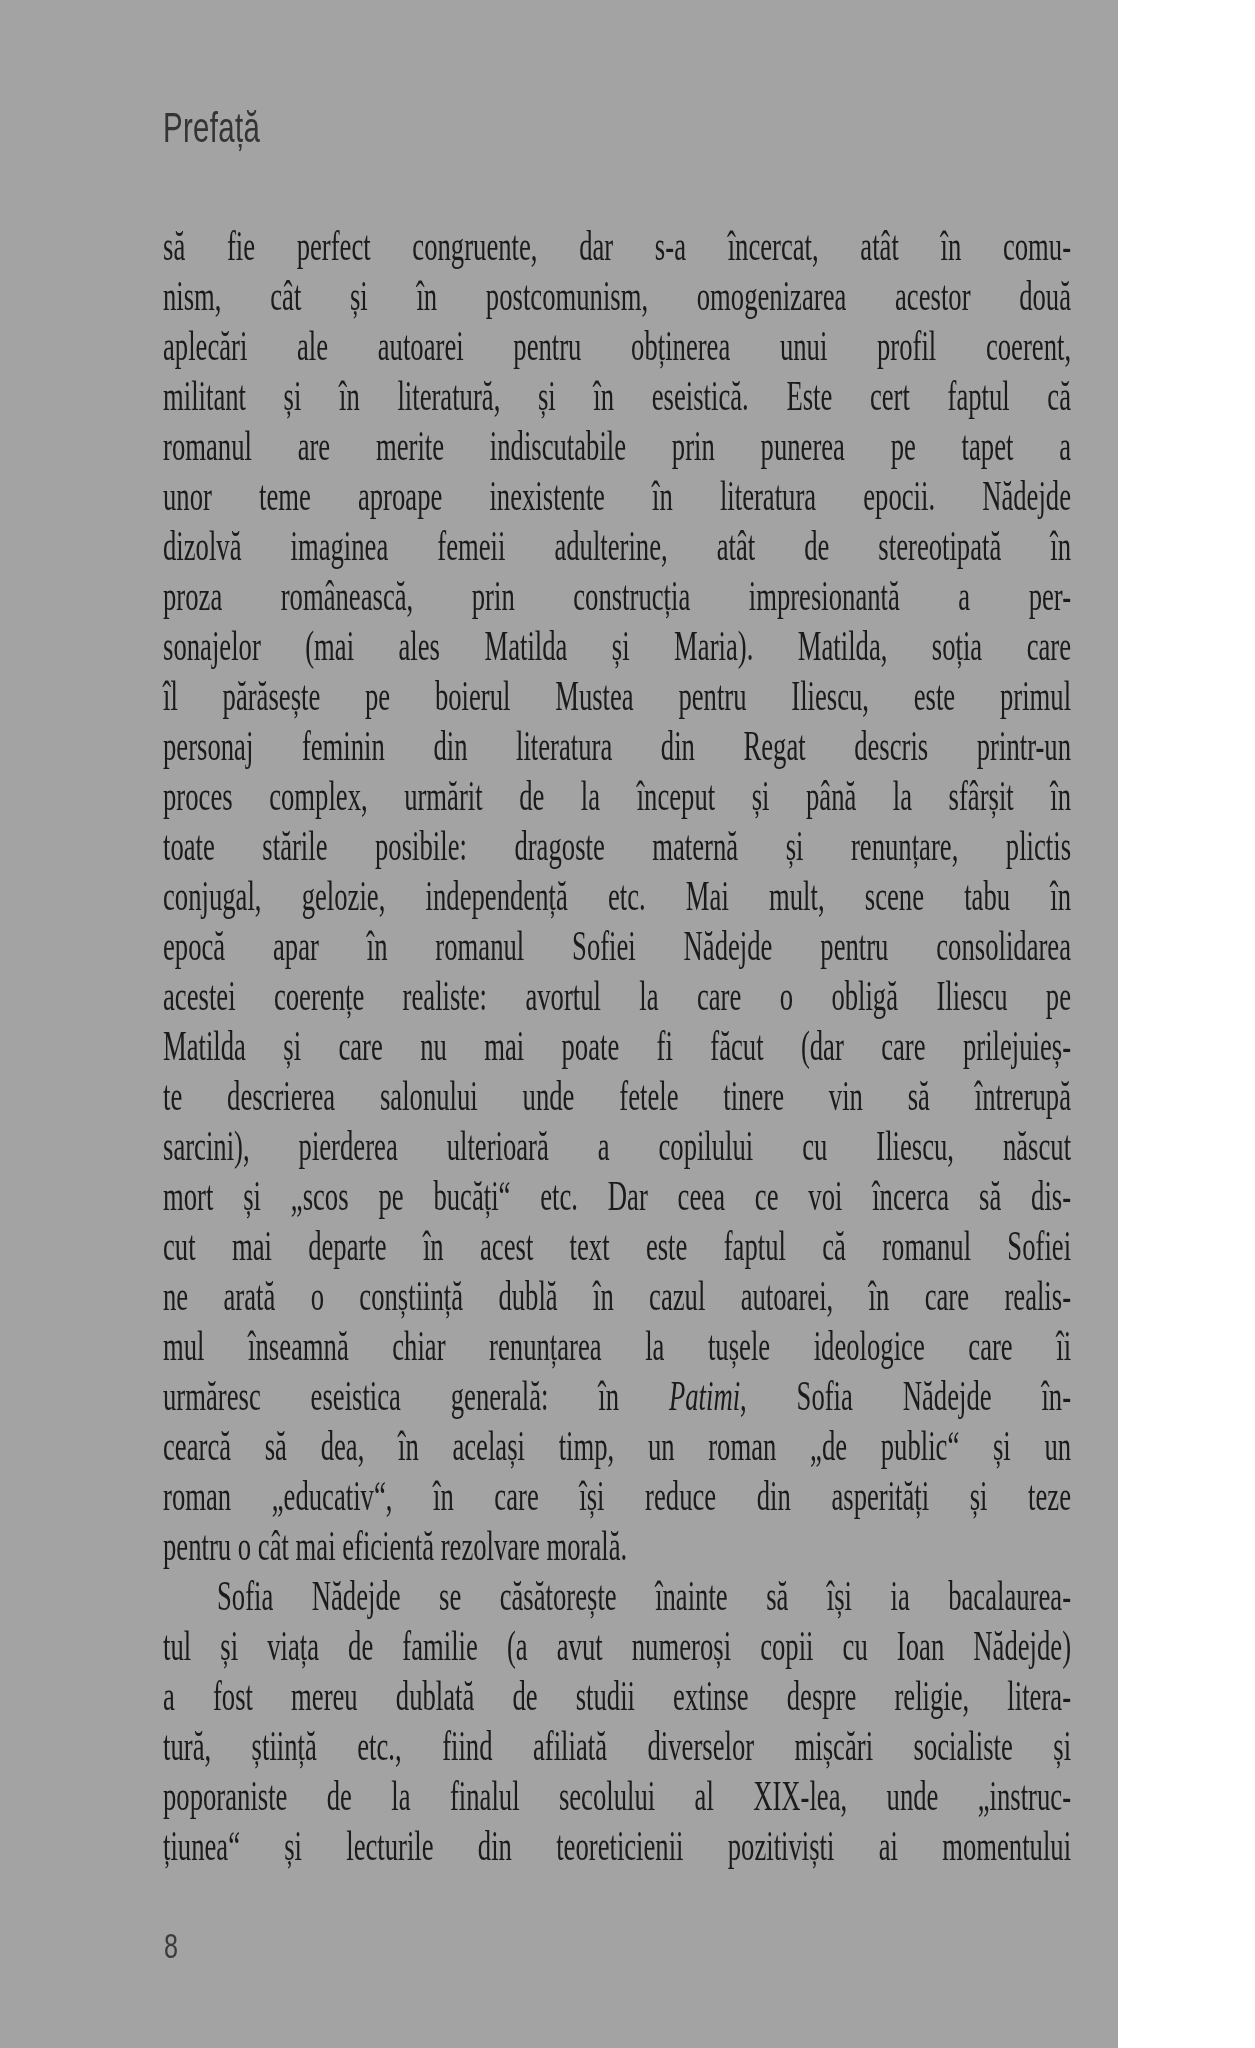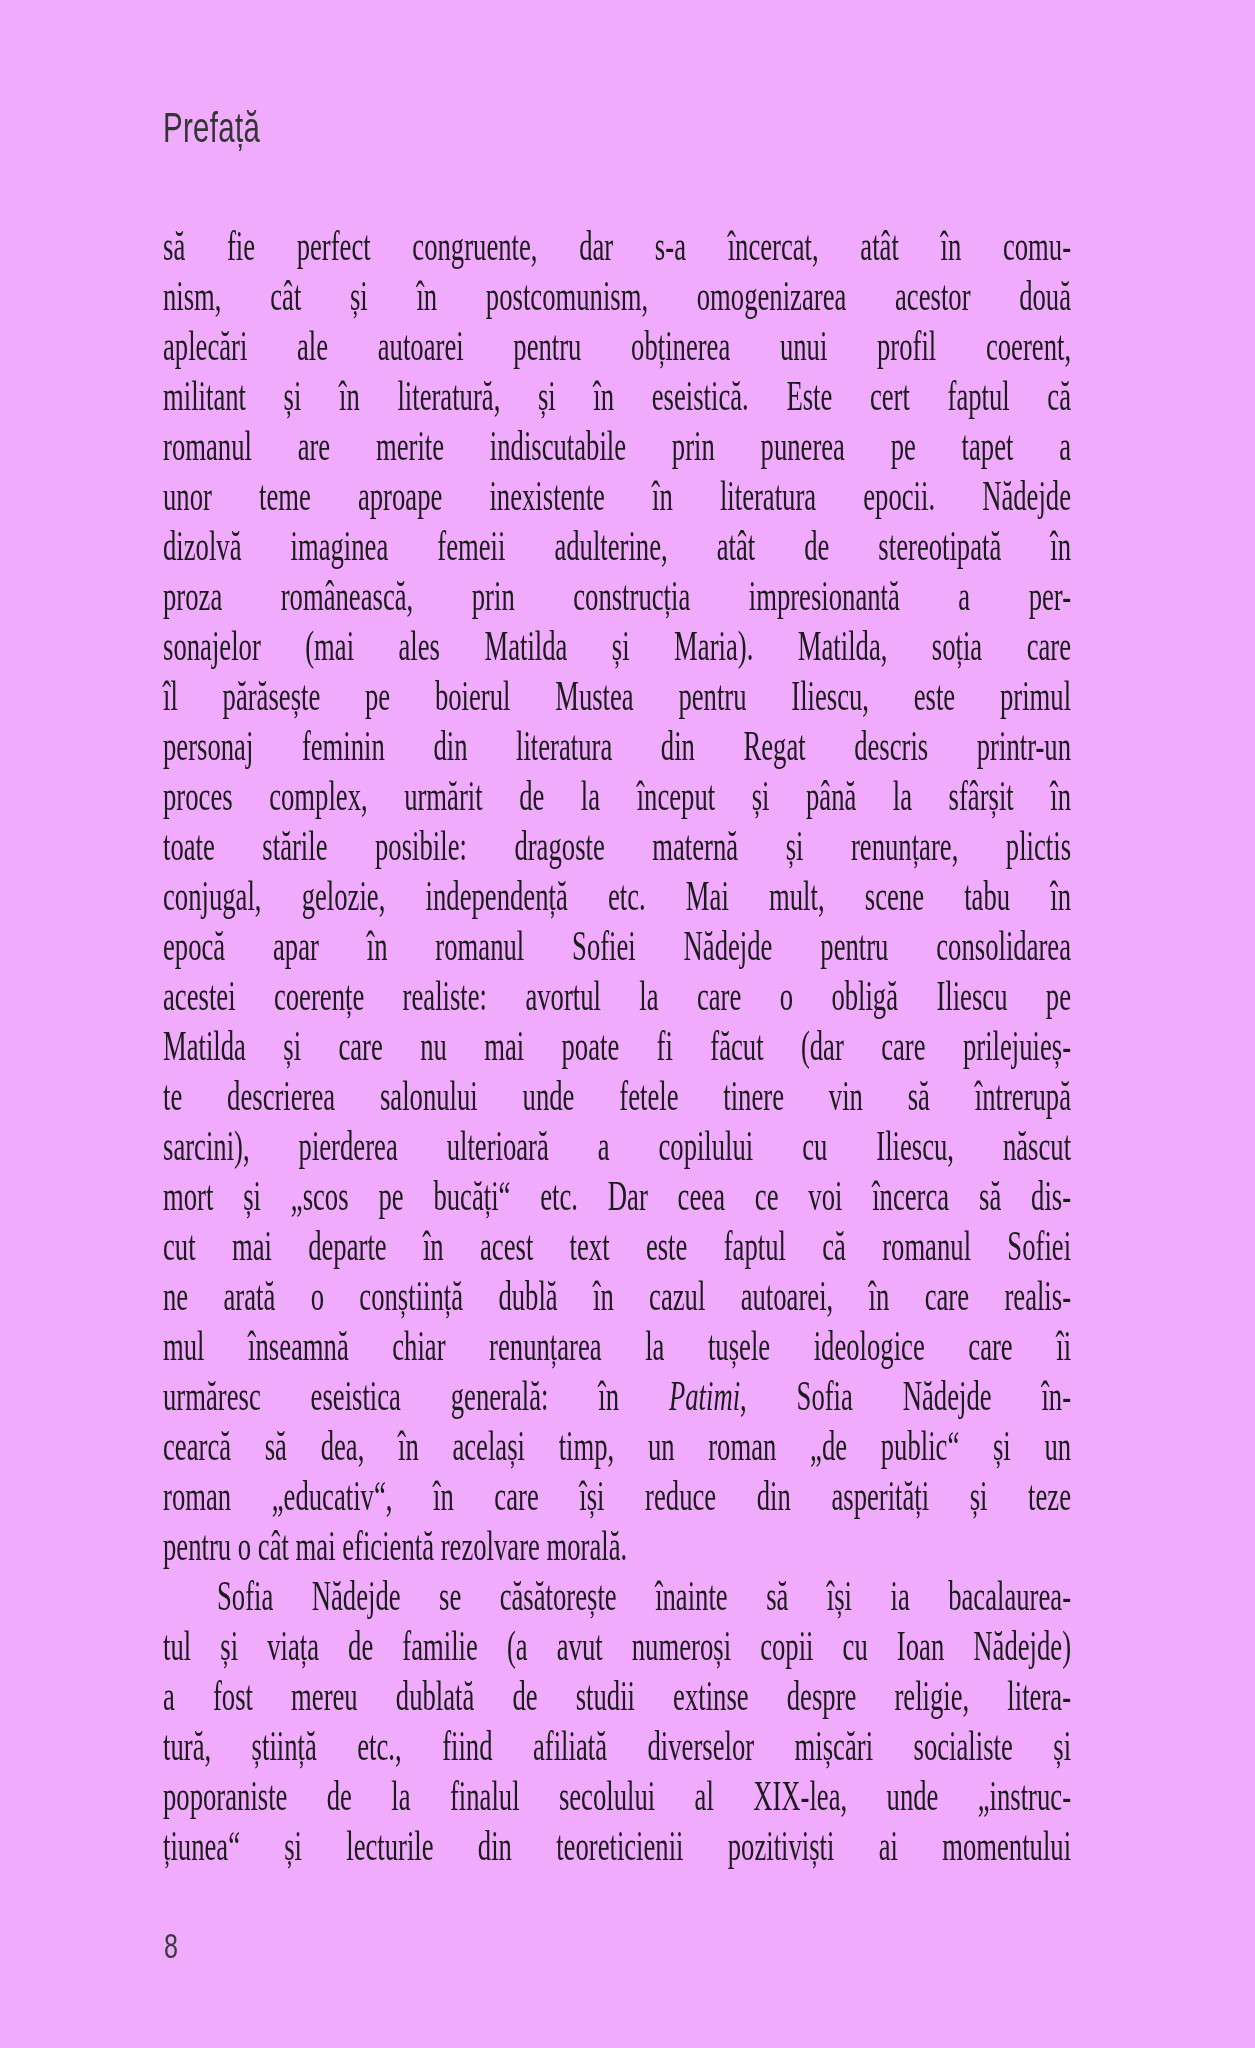--- a/index.html
+++ b/index.html
@@ -2,23 +2,23 @@
 <html lang="ro"><head>
 <meta charset="utf-8">
 <style>
   html, body {
     margin: 0;
     padding: 0;
     background: #ffffff;
   }
   .page {
     position: relative;
-    width: 1255px;
+    width: 1118px;
     height: 2048px;
-    background: #f0abfc;
+    background: #a3a3a3;
     overflow: hidden;
     font-family: "Liberation Serif", serif;
     color: #1b1b1b;
   }
   
   .chapter-header {
     position: absolute;
     left: 163px;
     top: 104px;
     font-family: "Liberation Sans", sans-serif;

